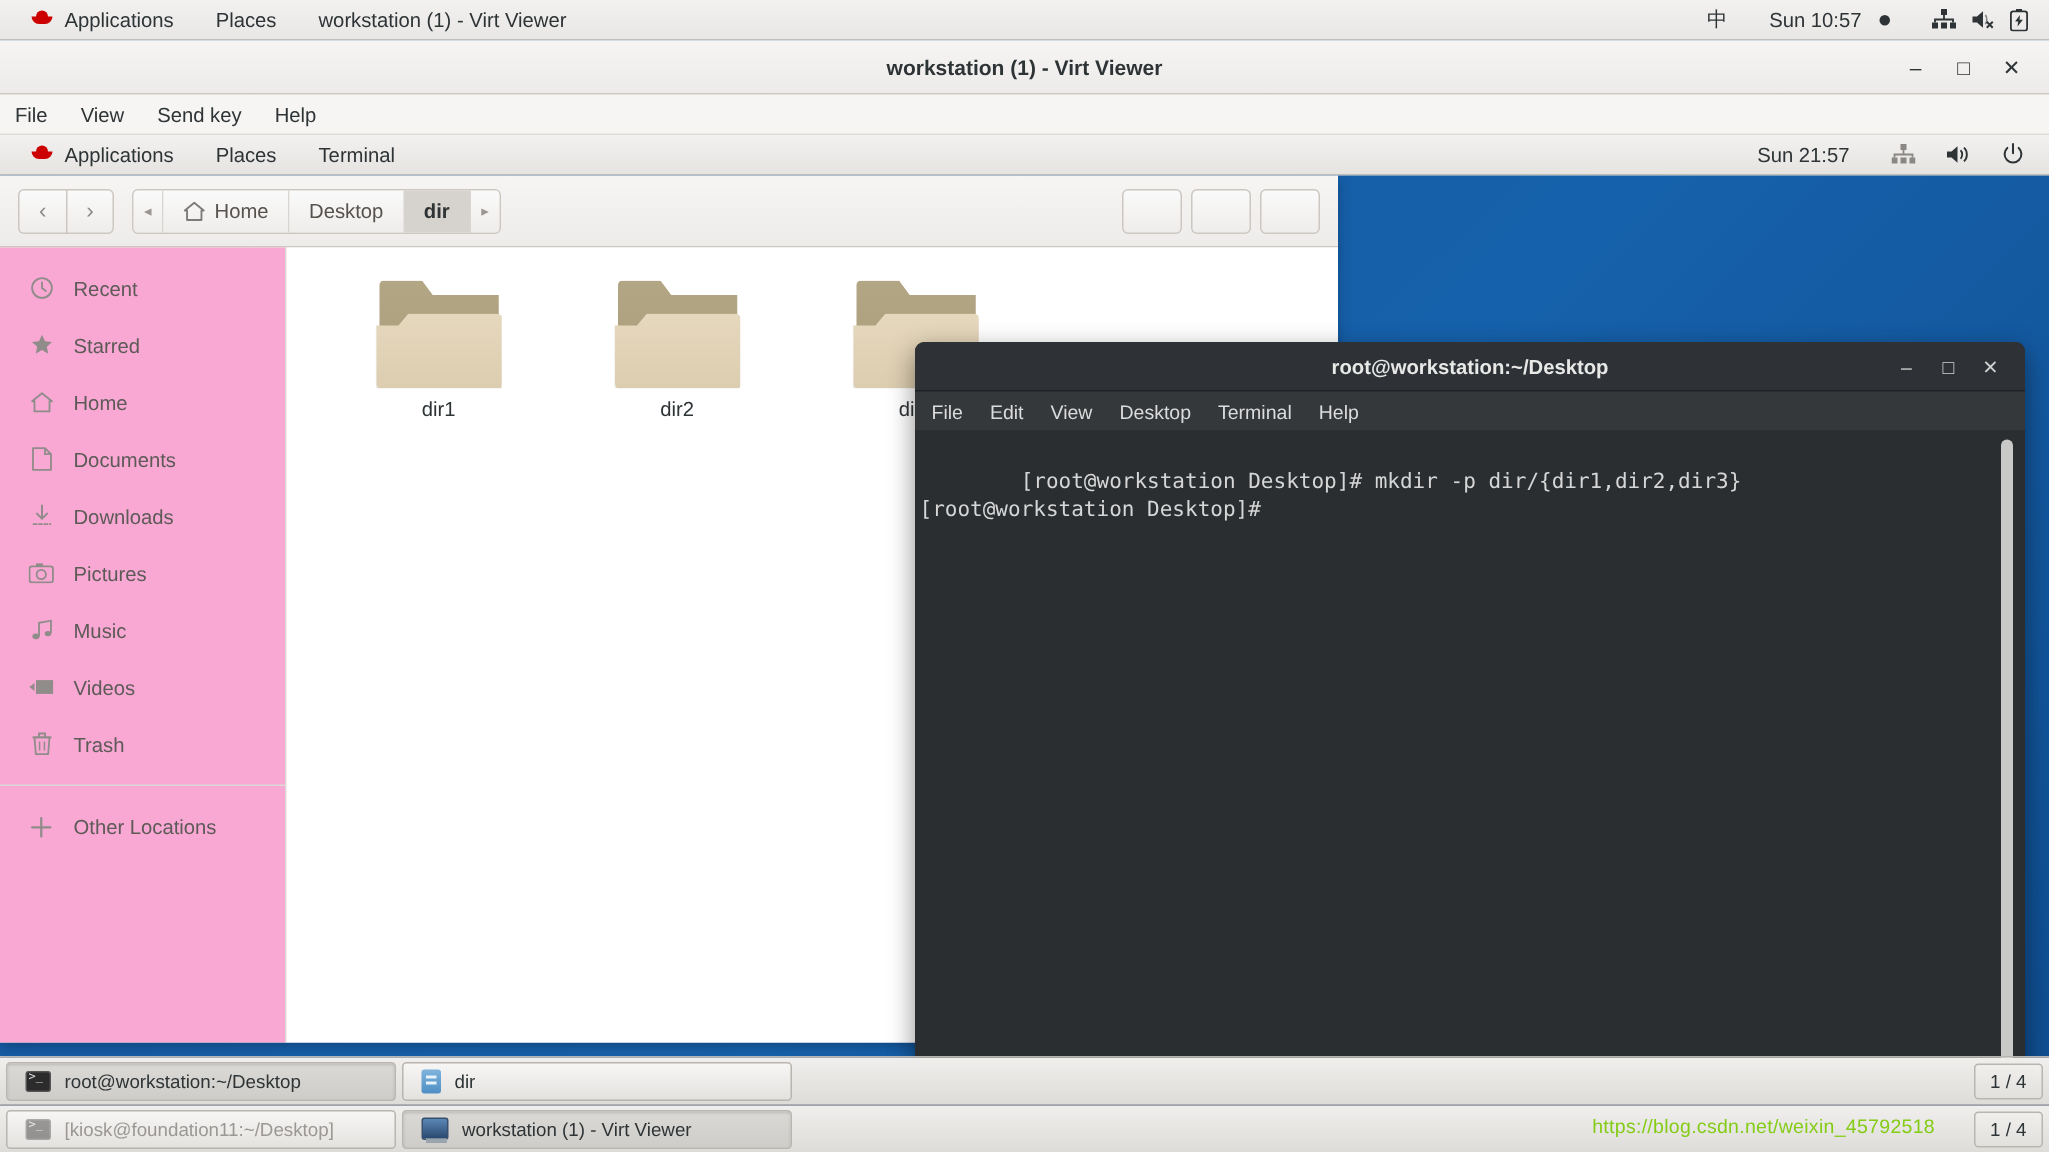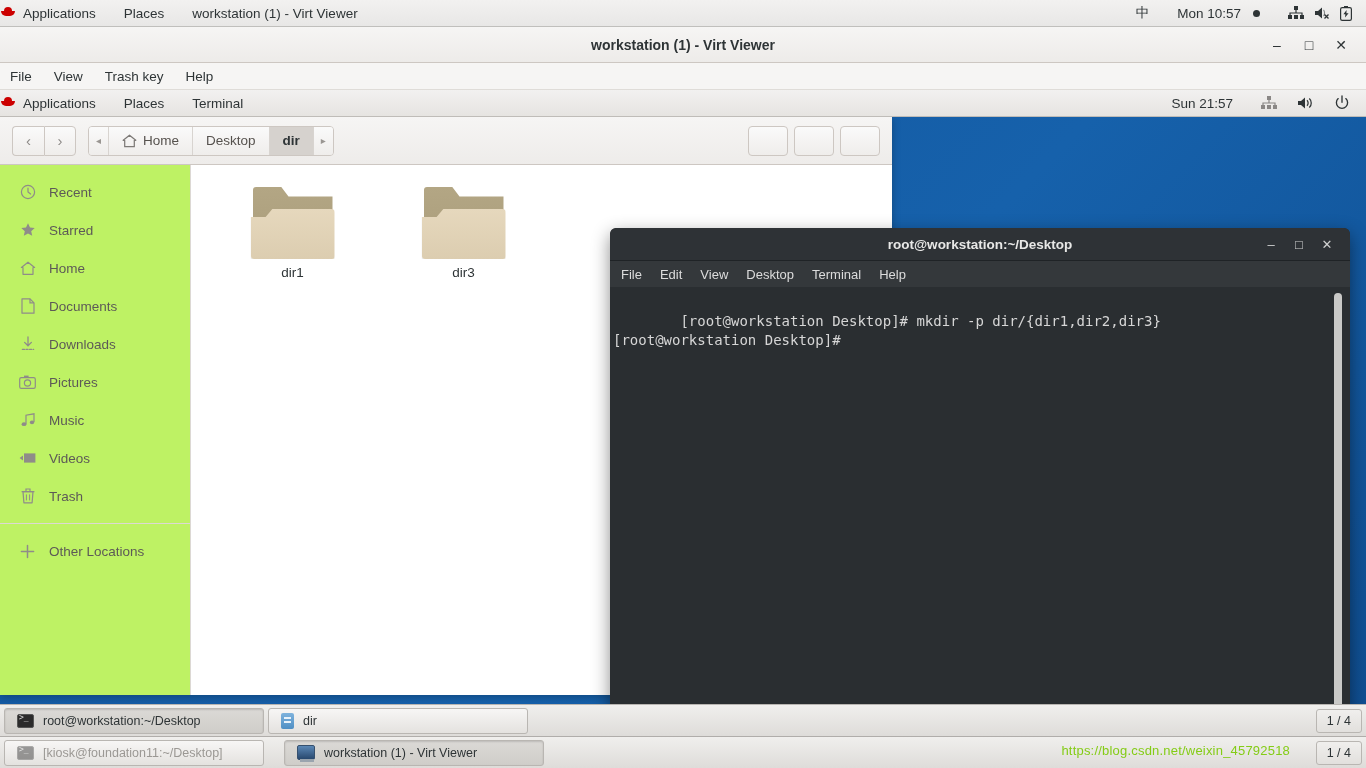--- a/index.html
+++ b/index.html
@@ -14,21 +14,21 @@
 
   
   #host-topbar {
     position:absolute; left:0; top:0; width:1366px; height:27px;
     background: linear-gradient(to bottom, #f2f1f0 0%, #e8e7e6 100%);
     border-bottom:1px solid #c0bfbc;
     display:flex; align-items:center;
     font-size:13.5px; color:#2e3436;
   }
   .tb-item { padding:0 14px; height:27px; display:flex; align-items:center; gap:7px; white-space:nowrap; }
-  .tb-item.first { padding-left:0; }
+  .tb-item.first { padding-left:20px; }
   #host-topbar .right { margin-left:auto; display:flex; align-items:center; }
   .redhat-logo { width:16px; height:12px; position:relative; display:inline-block; }
   .redhat-logo::before {
     content:""; position:absolute; left:1px; top:4px; width:14px; height:5px;
     background:#cc0000; border-radius:0 0 7px 7px;
   }
   .redhat-logo::after {
     content:""; position:absolute; left:4px; top:0px; width:8px; height:6px;
     background:#cc0000; border-radius:5px 5px 0 0;
   }
@@ -94,28 +94,28 @@
     padding:0 13px; background:linear-gradient(to bottom,#fafafa,#efedeb);
     border-right:1px solid #d8d4d0; font-size:13.5px; color:#56524e; height:28px;
   }
   .crumb.arrow { padding:0 7px; color:#9a9692; font-size:10px; }
   .crumb.active { background:#d6d2ce; color:#2e3436; font-weight:bold; }
   .crumb:last-child { border-right:none; }
   .hdr-right { margin-left:auto; display:flex; gap:6px; }
   .hdr-btn { width:40px;height:30px;background:linear-gradient(to bottom,#fafafa,#efedeb);border:1px solid #cdc7c2;border-radius:4px;}
   #naut-body { flex:1; display:flex; min-height:0; }
   #naut-sidebar {
-    width:191px; background:#bef264; border-right:1px solid #dcd8d4;
+    width:191px; background:#f9a8d4; border-right:1px solid #dcd8d4;
     padding-top:8px; font-size:13.5px; color:#5d5a57; overflow:hidden;
   }
   .side-item { height:38px; display:flex; align-items:center; gap:13px; padding-left:19px; }
   .side-sep { height:1px; background:#dcd8d4; margin:8px 0; }
   .side-ico { width:17px; height:17px; flex:none; color:#8f8c89; display:flex; align-items:center; justify-content:center; }
   #naut-content { flex:1; background:#fff; padding:22px 0 0 22px; position:relative; }
-  .icon-grid { display:flex; gap:12px; }
+  .icon-grid { display:flex; gap:0; }
   .fileicon { width:159px; display:flex; flex-direction:column; align-items:center; }
   .folder { width:84px; height:72px; position:relative; }
   .folder .back {
     position:absolute; left:2px; top:0; width:80px; height:60px;
     background:linear-gradient(to bottom,#b3a684,#ab9e7c);
     border-radius:3px 3px 2px 2px;
     clip-path: polygon(0 0, 36% 0, 45% 16%, 100% 16%, 100% 100%, 0 100%);
   }
   .folder .front {
     position:absolute; left:0; top:22px; width:84px; height:50px;
@@ -173,21 +173,21 @@
   .term-ico::after{content:">_";position:absolute;left:1px;top:-2px;color:#d8d8d8;font-size:8px;font-family:"DejaVu Sans Mono",monospace;}
   .drive-ico { width:13px;height:16px;background:linear-gradient(to bottom,#7fb3dd,#4f8fc4);border-radius:2px;flex:none;position:relative;}
   .drive-ico::after{content:"";position:absolute;left:3px;top:4px;width:7px;height:2px;background:#e8f2fa;box-shadow:0 4px 0 #e8f2fa;}
   .vv-ico { width:18px;height:15px;background:linear-gradient(to bottom,#5b87b5,#28486e);border:1px solid #36506e;border-radius:2px;flex:none;position:relative;}
   .vv-ico::after{content:"";position:absolute;left:2px;bottom:-3px;width:14px;height:3px;background:#9aa4ae;}
 
   
   #host-taskbar {
     position:absolute; left:0; top:736px; width:1366px; height:32px;
     background:linear-gradient(to bottom,#f0efed,#dedcd9);
-    border-top:1px solid #b0adaa; display:flex; align-items:center; padding:2px 4px; gap:20px;
+    border-top:1px solid #b0adaa; display:flex; align-items:center; padding:2px 4px; gap:4px;
     z-index:40;
   }
   .task.dim { color:#9b9894; }
   .task.dim .term-ico { opacity:.45; }
 
   
   #watermark {
     position:absolute; right:76px; top:743px; z-index:50;
     color:#84cc16; font-size:13px; letter-spacing:.2px; pointer-events:none;
     font-family:"Liberation Sans",sans-serif;
@@ -206,21 +206,21 @@
     <span>Places</span>
   </div>
   <div class="tb-item">
     <span>workstation (1) - Virt Viewer</span>
   </div>
   <div class="right">
     <div class="tb-item">
       <span>中</span>
     </div>
     <div class="tb-item">
-      <span>Mon 10:57</span>
+      <span>Sun 10:57</span>
       <span class="dotmark"></span>
     </div>
     <div class="tb-item" style="gap:10px;">
       <span>
         <svg width="16" height="14" viewBox="0 0 16 14">
             <rect x="6" y="0" width="4" height="4" fill="#2e3436"></rect>
             <rect x="0" y="9" width="4" height="4" fill="#2e3436"></rect>
             <rect x="6" y="9" width="4" height="4" fill="#2e3436"></rect>
             <rect x="12" y="9" width="4" height="4" fill="#2e3436"></rect>
             <path d="M8 4v3M2 9V7h12v2" stroke="#2e3436" stroke-width="1.2" fill="none"></path>
@@ -251,21 +251,21 @@
     <div id="vv-ctrls">
       <div class="winbtn">–</div>
       <div class="winbtn">□</div>
       <div class="winbtn">✕</div>
     </div>
   </div>
 
   <div id="vv-menubar">
     <div class="menu-item first">File</div>
     <div class="menu-item">View</div>
-    <div class="menu-item">Trash key</div>
+    <div class="menu-item">Send key</div>
     <div class="menu-item">Help</div>
   </div>
 
   <div id="guest-topbar">
     <div class="tb-item first">
       <span class="redhat-logo"></span>
       <span>Applications</span>
     </div>
     <div class="tb-item">
       <span>Places</span>
@@ -443,20 +443,27 @@
                   <div class="back"></div>
                   <div class="front"></div>
                 </div>
               <div class="fname">dir1</div>
             </div>
             <div class="fileicon">
               <div class="folder">
                   <div class="back"></div>
                   <div class="front"></div>
                 </div>
+              <div class="fname">dir2</div>
+            </div>
+            <div class="fileicon">
+              <div class="folder">
+                  <div class="back"></div>
+                  <div class="front"></div>
+                </div>
               <div class="fname">dir3</div>
             </div>
           </div>
         </div>
       </div>
     </div>
 
     <div id="terminal">
       <div id="term-title">
         <div class="t">root@workstation:~/Desktop</div>

